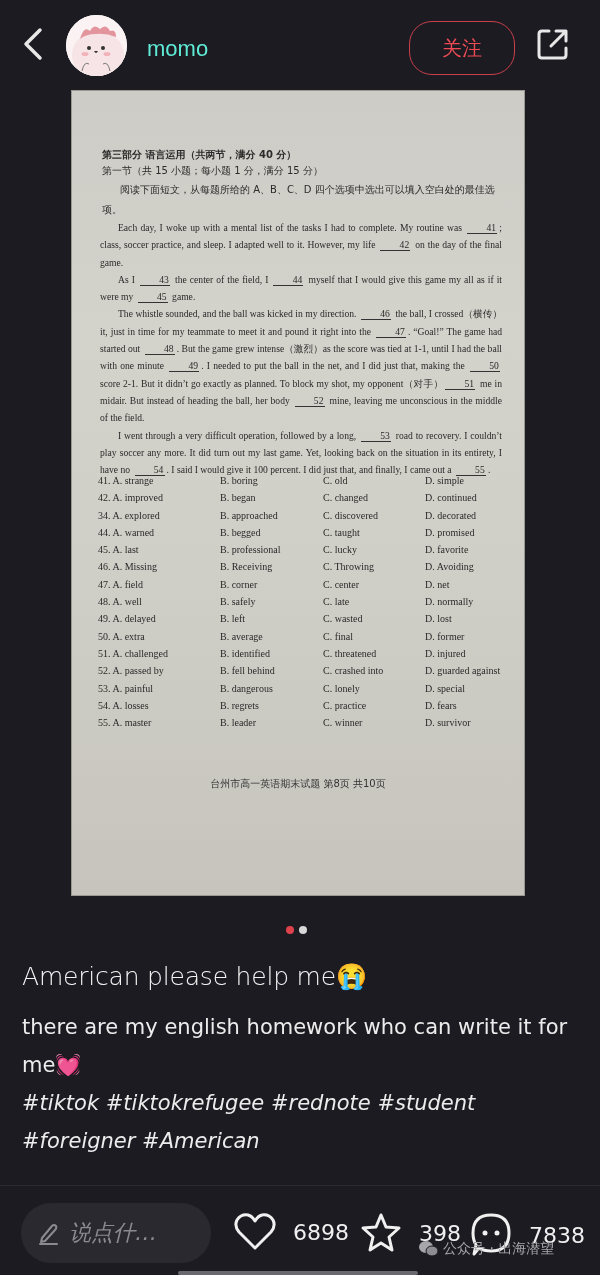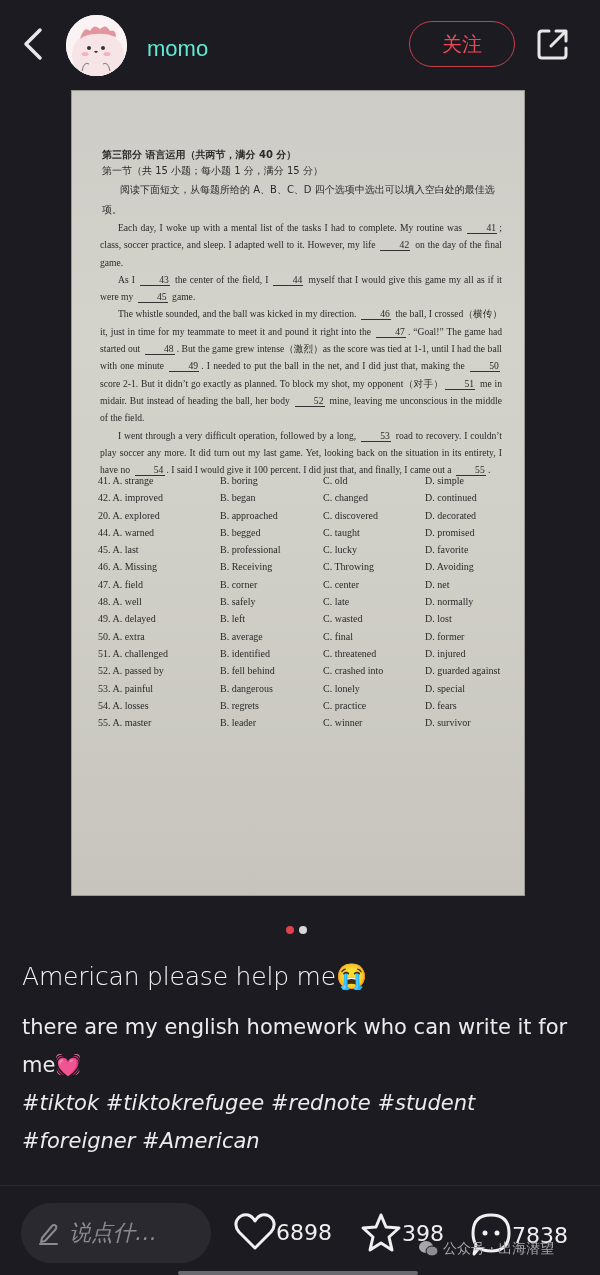--- a/index.html
+++ b/index.html
@@ -4,21 +4,21 @@
 <style>
   * { box-sizing: border-box; margin: 0; padding: 0; }
   html, body { width: 600px; height: 1275px; background: #1c1b22; overflow: hidden; }
   body { font-family: "DejaVu Sans", sans-serif; color: #f2f2f2; position: relative; }
 
   
   .header { position: absolute; left: 0; top: 0; width: 600px; height: 88px; }
   .back { position: absolute; left: 18px; top: 24px; width: 30px; height: 40px; cursor: pointer; }
   .avatar { position: absolute; left: 66px; top: 15px; width: 61px; height: 61px; border-radius: 50%; background: #fff; overflow: hidden; }
   .username { position: absolute; left: 147px; top: 36px; font-size: 22px; color: #5eead4; font-family: "Liberation Sans", sans-serif; }
-  .follow { position: absolute; left: 409px; top: 21px; width: 106px; height: 46px; border: 1.5px solid #c9404a; border-radius: 23px; color: #ec4a54; font-size: 20px; display: flex; align-items: center; justify-content: center; cursor: pointer; background: transparent; }
+  .follow { position: absolute; left: 409px; top: 21px; width: 106px; height: 54px; border: 1.5px solid #c9404a; border-radius: 23px; color: #ec4a54; font-size: 20px; display: flex; align-items: center; justify-content: center; cursor: pointer; background: transparent; }
   .share { position: absolute; left: 535px; top: 26px; width: 36px; height: 36px; cursor: pointer; }
 
   
   .photo { position: absolute; left: 71px; top: 90px; width: 454px; height: 806px; background: linear-gradient(180deg, #cdccc6 0%, #d3d2cb 30%, #cfcec7 60%, #c6c4bd 100%); border: 1px solid #999891; overflow: hidden; color: #2a2a2a; font-family: "Liberation Serif", serif; }
   .p-head1 { position: absolute; left: 30px; top: 57px; font-size: 10px; font-weight: bold; font-family: "DejaVu Sans", sans-serif; color: #2b2b2b; }
   .p-head2 { position: absolute; left: 30px; top: 73px; font-size: 10px; font-family: "DejaVu Sans", sans-serif; color: #2b2b2b; }
   .p-instr { position: absolute; left: 30px; top: 89px; width: 400px; font-size: 10px; line-height: 20px; text-indent: 18px; font-family: "DejaVu Sans", sans-serif; color: #2b2b2b; }
   .passage { position: absolute; left: 28px; top: 128px; width: 402px; font-size: 9.6px; line-height: 17.3px; color: #2a2a2a; }
   .passage p { text-indent: 18px; text-align: justify; }
   .blank { display: inline-block; min-width: 30px; text-align: center; border-bottom: 1px solid #333; line-height: 11px; margin: 0 2px; }
@@ -39,21 +39,21 @@
   .title { position: absolute; left: 22px; top: 962px; font-size: 25px; color: #f4f4f4; font-family: "DejaVu Sans", sans-serif; font-weight: 300; letter-spacing: -0.2px; }
   .body-text { position: absolute; left: 22px; top: 1008px; width: 560px; font-size: 21px; line-height: 38px; color: #ececec; font-family: "DejaVu Sans", sans-serif; }
   .tags { position: absolute; left: 22px; top: 1084px; width: 560px; font-size: 21px; line-height: 38px; color: #ececec; font-family: "DejaVu Sans", sans-serif; font-style: italic; }
   .tag { cursor: pointer; }
 
   
   .divider { position: absolute; left: 0; top: 1185px; width: 600px; height: 1px; background: #2b2a31; }
   .comment-box { position: absolute; left: 21px; top: 1203px; width: 190px; height: 60px; border-radius: 30px; background: #2a2930; display: flex; align-items: center; padding-left: 16px; cursor: text; }
   .comment-box .ph { font-size: 22px; color: #8b8a90; margin-left: 10px; font-style: italic; }
   .stat { position: absolute; top: 1212px; display: flex; align-items: center; cursor: pointer; }
-  .stat .num { font-size: 22px; color: #f0f0f0; margin-left: 0; font-family: "DejaVu Sans", sans-serif; }
+  .stat .num { font-size: 22px; color: #f0f0f0; margin-left: 17px; font-family: "DejaVu Sans", sans-serif; }
   .like { left: 234px; } .collect { left: 360px; } .comments { left: 470px; }
   .watermark { position: absolute; left: 418px; top: 1240px; font-size: 14px; color: #a7a7ab; display: flex; align-items: center; gap: 3px; }
   .home-bar { position: absolute; left: 178px; top: 1271px; width: 240px; height: 4px; border-radius: 2px; background: #6a6970; }
 </style>
 </head>
 <body>
 
 <div class="header">
   <div class="back">
     <svg width="30" height="40" viewBox="0 0 30 40">
@@ -100,21 +100,21 @@
         <span class="opt-c">C. old</span>
         <span class="opt-d">D. simple</span>
       </div>
       <div class="opt-row">
         <span class="opt-a">42.  A. improved</span>
         <span class="opt-b">B. began</span>
         <span class="opt-c">C. changed</span>
         <span class="opt-d">D. continued</span>
       </div>
       <div class="opt-row">
-        <span class="opt-a">20.  A. explored</span>
+        <span class="opt-a">34.  A. explored</span>
         <span class="opt-b">B. approached</span>
         <span class="opt-c">C. discovered</span>
         <span class="opt-d">D. decorated</span>
       </div>
       <div class="opt-row">
         <span class="opt-a">44.  A. warned</span>
         <span class="opt-b">B. begged</span>
         <span class="opt-c">C. taught</span>
         <span class="opt-d">D. promised</span>
       </div>
@@ -178,20 +178,21 @@
         <span class="opt-c">C. practice</span>
         <span class="opt-d">D. fears</span>
       </div>
       <div class="opt-row">
         <span class="opt-a">55.  A. master</span>
         <span class="opt-b">B. leader</span>
         <span class="opt-c">C. winner</span>
         <span class="opt-d">D. survivor</span>
       </div>
     </div>
+  <div class="p-footer">台州市高一英语期末试题  第8页  共10页</div>
 </div>
 
 <div class="dots" id="dots">
     <div class="dot active"></div>
     <div class="dot"></div>
   </div>
 
 <div class="title"><span>American please help me</span><span>😭</span></div>
 <div class="body-text"><span>there are my english homework who can write it for me</span><span>💓</span></div>
 <div class="tags" id="tags"><span class="tag">#tiktok</span> <span class="tag">#tiktokrefugee</span> <span class="tag">#rednote</span> <span class="tag">#student</span> <span class="tag">#foreigner</span> <span class="tag">#American</span> </div>

